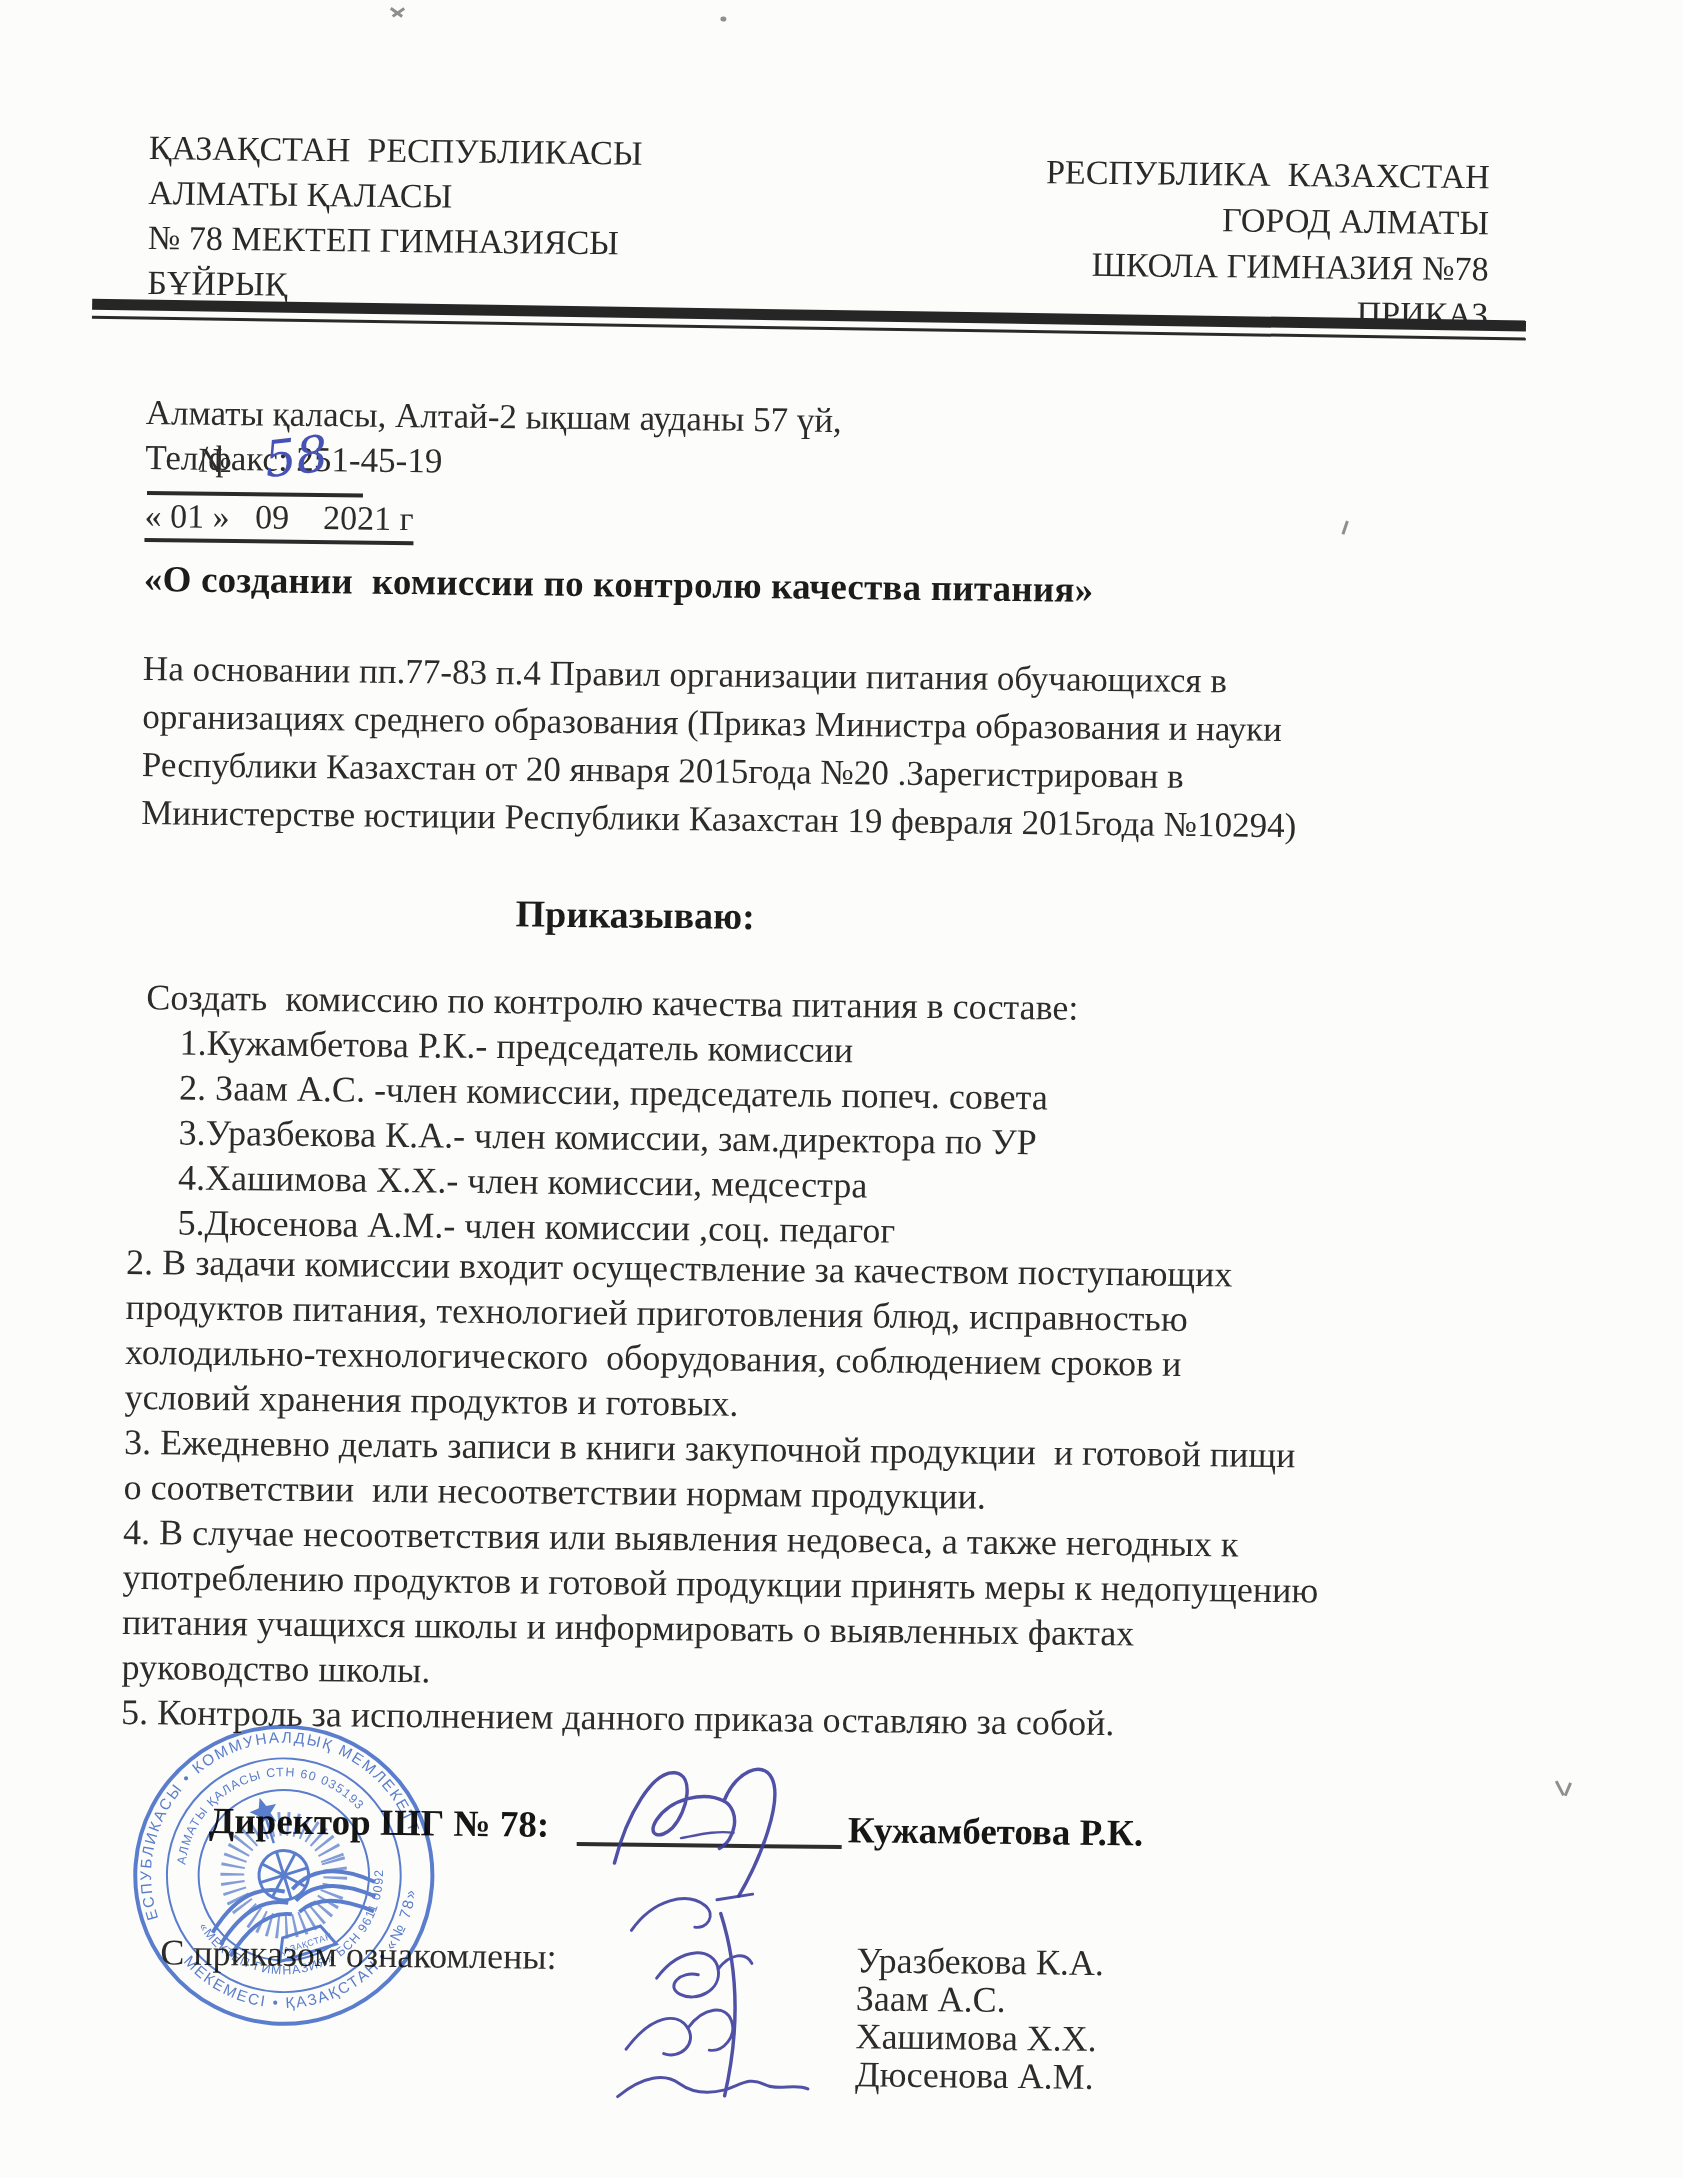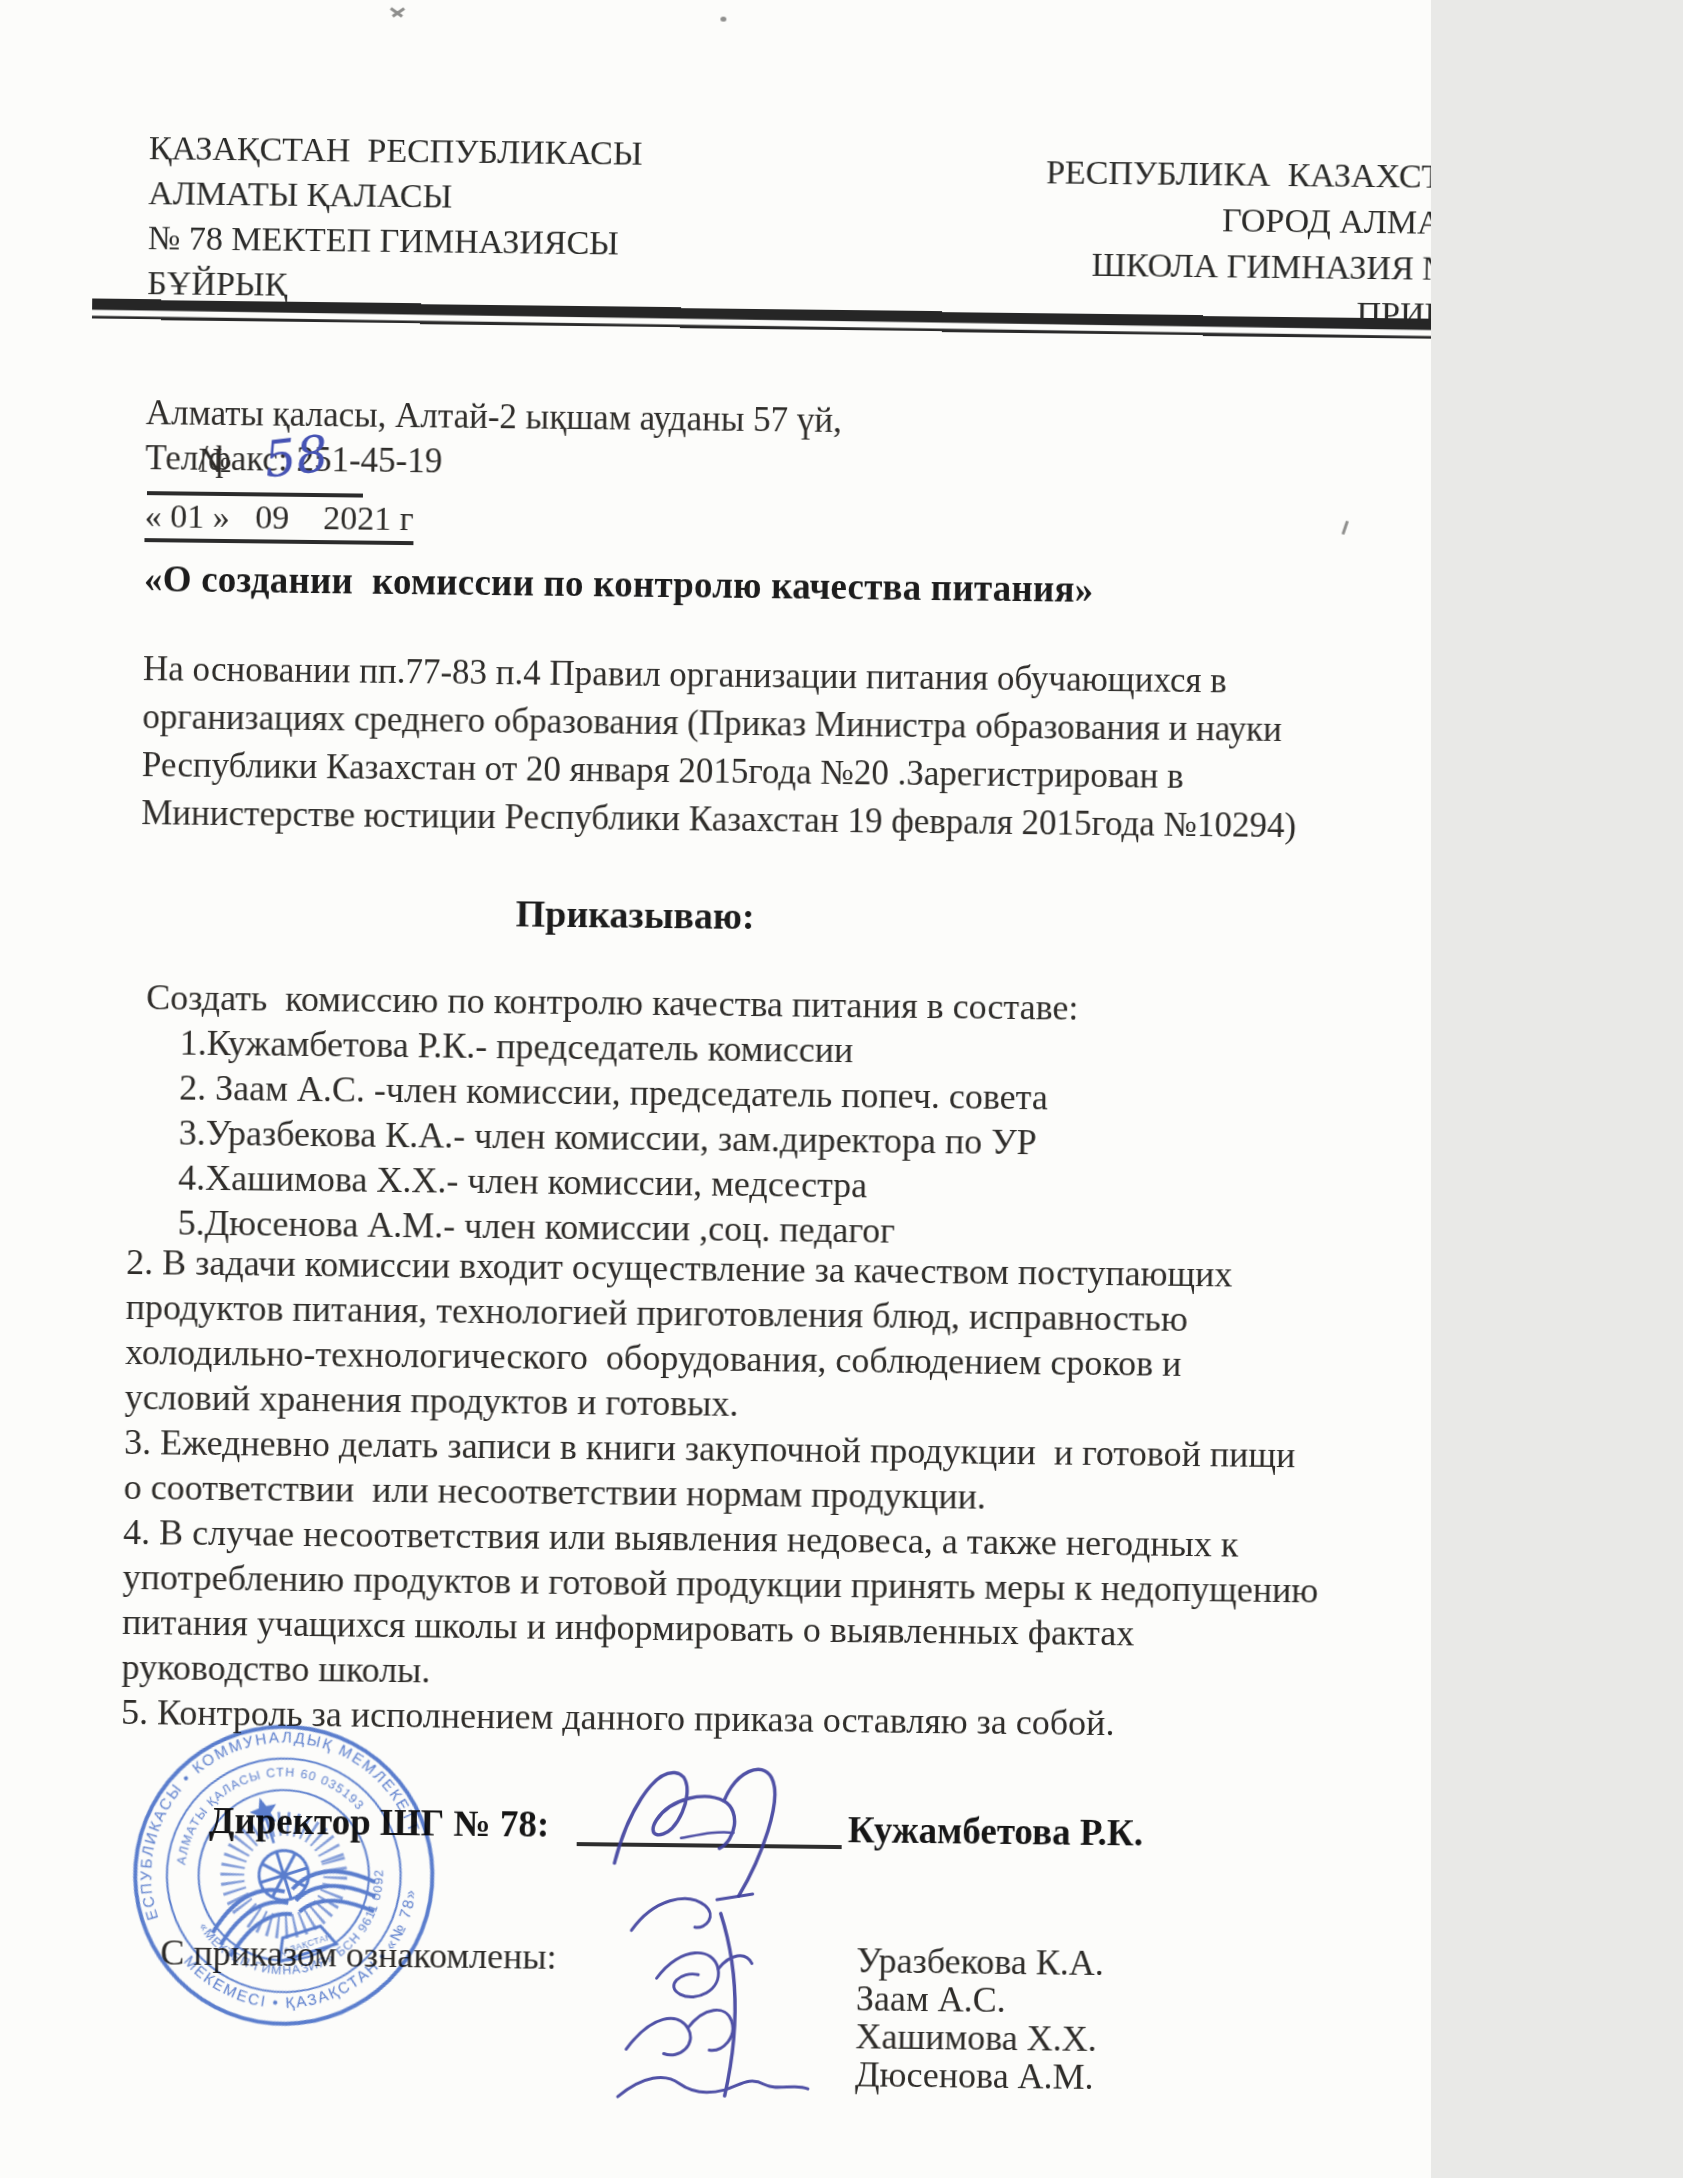--- a/index.html
+++ b/index.html
@@ -1,17 +1,17 @@
 <!DOCTYPE html>
 <html lang="ru"><head>
 <meta charset="utf-8">
 <style>
   html,body{margin:0;padding:0;}
   body{width:1683px;height:2178px;background:#e9e9e7;font-family:"Liberation Serif", serif;}
-  .sheet{position:relative;width:1431px;height:2178px;background:#fcfcfa;overflow:hidden;color:#2e2c29;}
+  .sheet{position:relative;width:1683px;height:2178px;background:#fcfcfa;overflow:hidden;color:#2e2c29;}
   .tilt{position:absolute;inset:0;transform:rotate(0.65deg);transform-origin:139px 139px;}
   .abs{position:absolute;}
   .prewrap{white-space:pre-wrap;}
 
   .header-left{left:149px;top:125px;font-size:34px;line-height:45px;color:#2a2a28;}
   .header-right{left:980px;top:139px;width:510px;text-align:right;font-size:34px;line-height:46px;color:#2a2a28;}
   .divider{left:94px;top:302px;width:1434px;height:6px;border-top:11px solid #262626;border-bottom:3px solid #2a2a2a;transform:rotate(0.22deg);}
 
   .address{left:149px;top:390px;font-size:35px;line-height:45px;}
   .num-row{left:151px;top:440px;width:216px;height:51px;border-bottom:4px solid #2b2b2b;}

